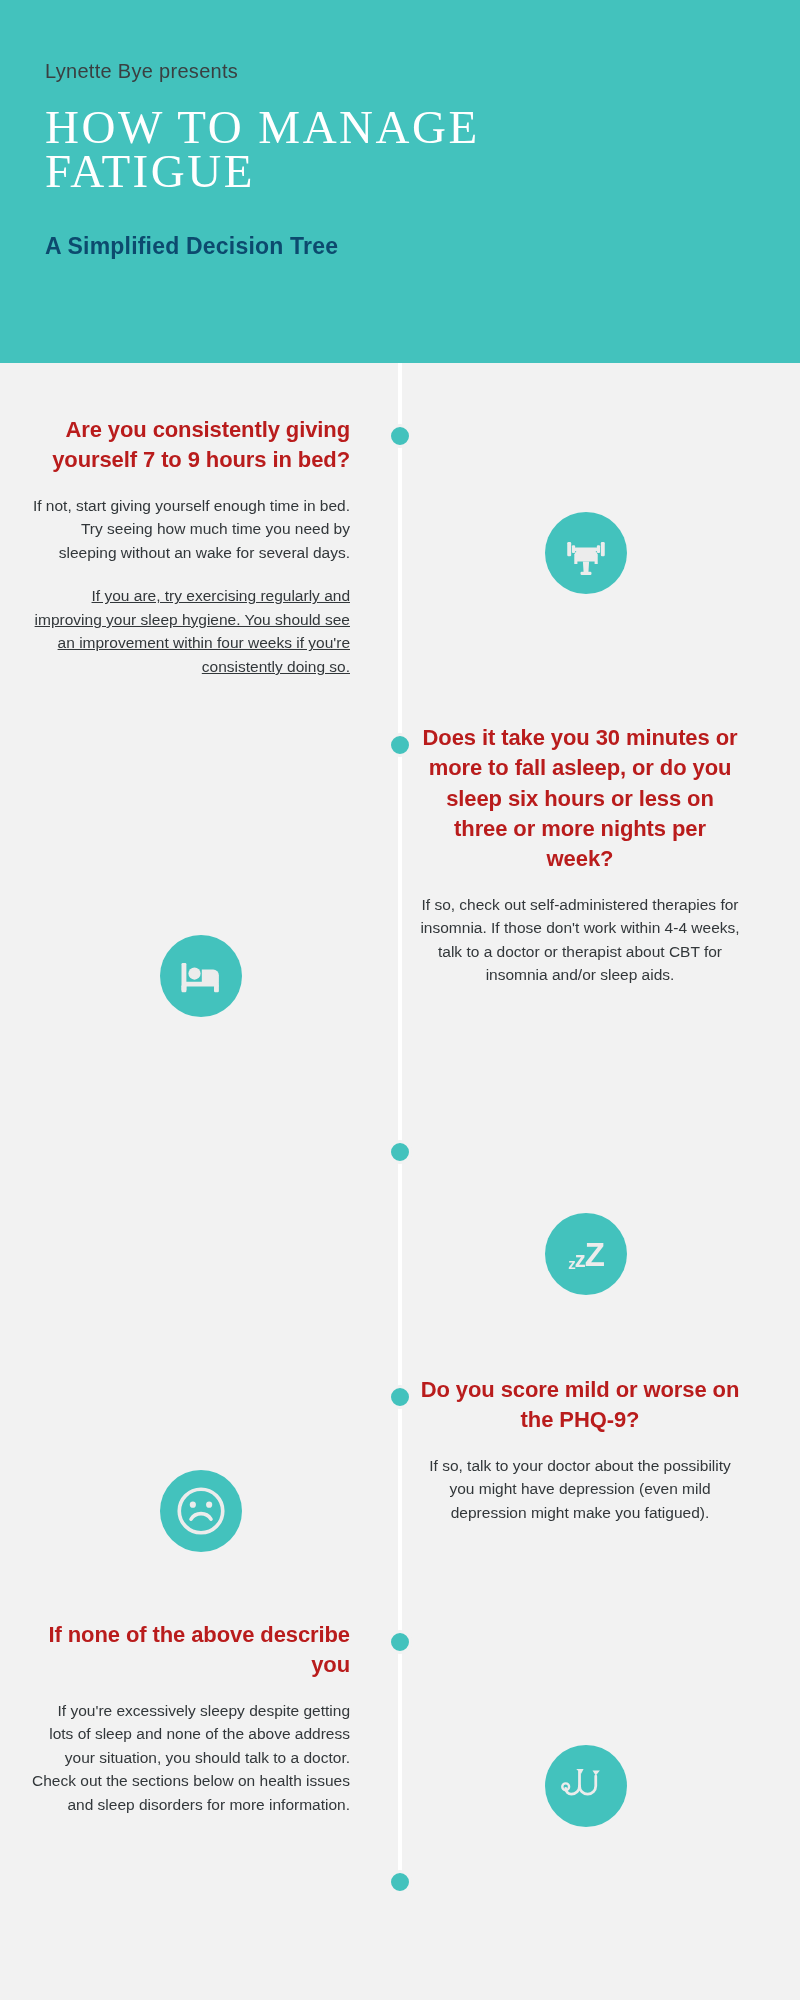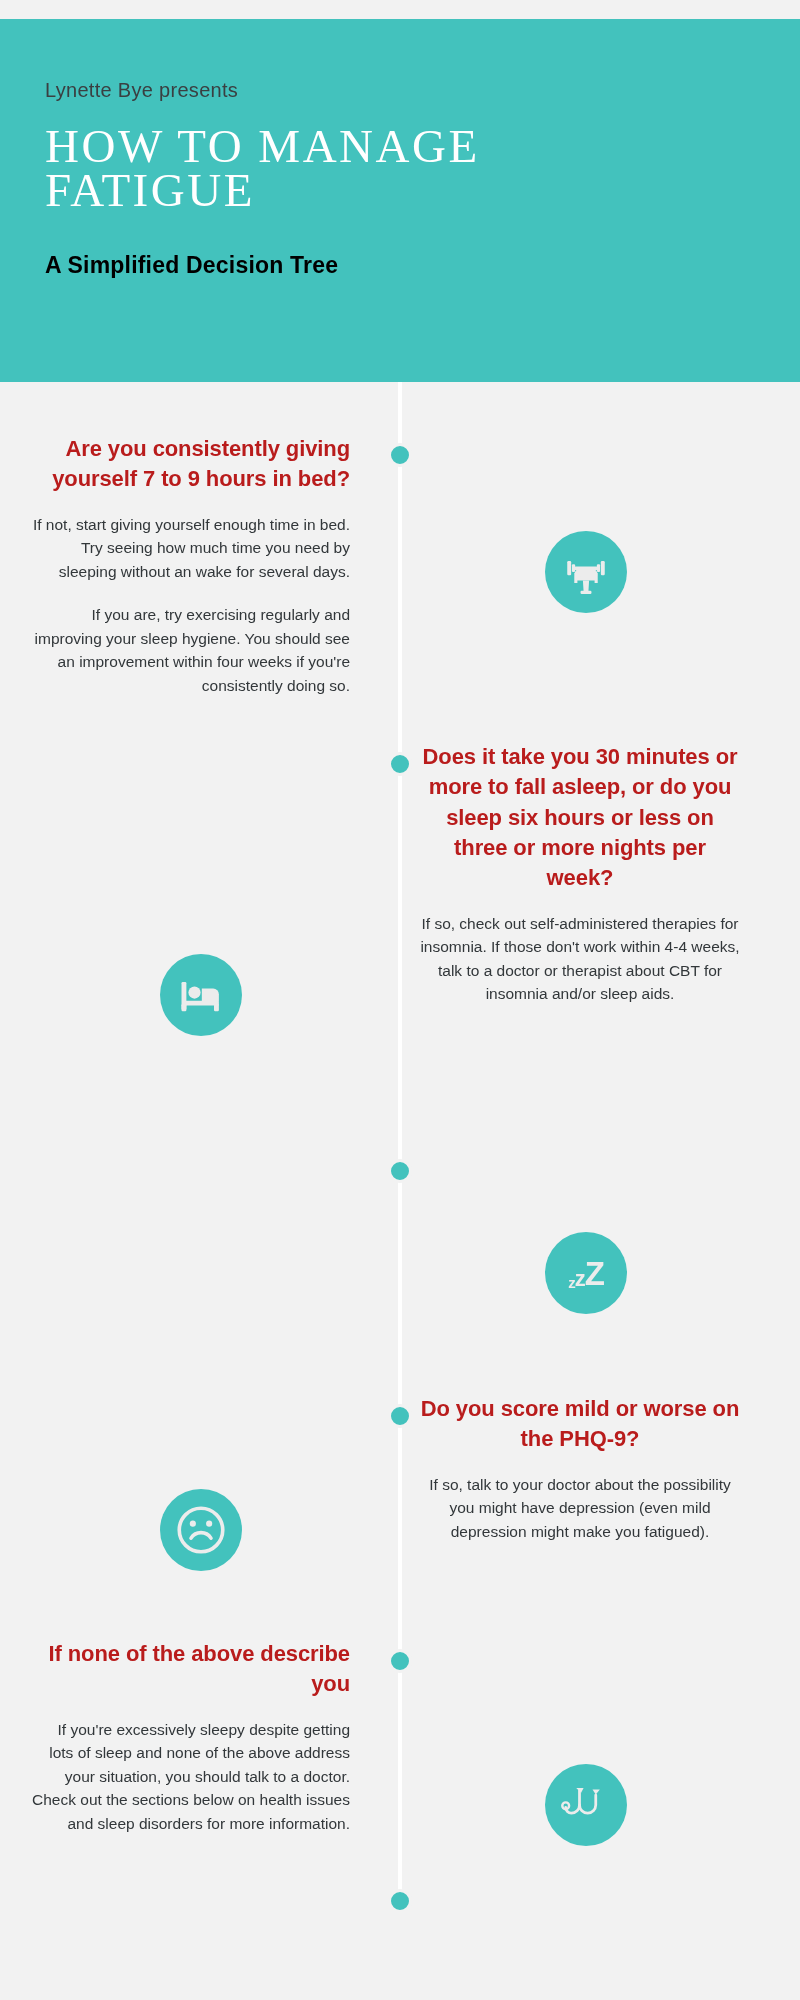--- a/index.html
+++ b/index.html
@@ -11,21 +11,20 @@
     background: #f2f2f2;
     font-family: "Liberation Sans", sans-serif;
     overflow: hidden;
   }
 
   .infographic {
     position: relative;
     width: 800px;
     height: 1852px;
     background: #f2f2f2;
-    margin-top: 19px;
   }
 
   
   .header {
     position: absolute;
     left: 0;
     top: 0;
     width: 800px;
     height: 363px;
     background: #43c2bd;
@@ -49,21 +48,21 @@
     color: #ffffff;
     letter-spacing: 2.5px;
     max-width: 620px;
     margin-bottom: 40px;
   }
 
   .subtitle {
     font-family: "Liberation Sans", sans-serif;
     font-size: 23px;
     font-weight: 700;
-    color: #000000;
+    color: #0c4a6e;
     letter-spacing: 0.2px;
   }
 
   
   .timeline-line {
     position: absolute;
     left: 398px;
     top: 363px;
     width: 4px;
     height: 1530px;
@@ -103,21 +102,21 @@
   }
 
   .q-body {
     font-family: "Liberation Sans", sans-serif;
     font-size: 15.5px;
     font-weight: 400;
     line-height: 1.52;
     color: #32373a;
   }
 
-  .q-body + .q-body { margin-top: 20px; }
+  .q-body + .q-body { margin-top: 20px; text-decoration: underline; }
 
   
   .icon-circle {
     position: absolute;
     width: 82px;
     height: 82px;
     border-radius: 50%;
     background: #43c2bd;
     z-index: 2;
     display: flex;

